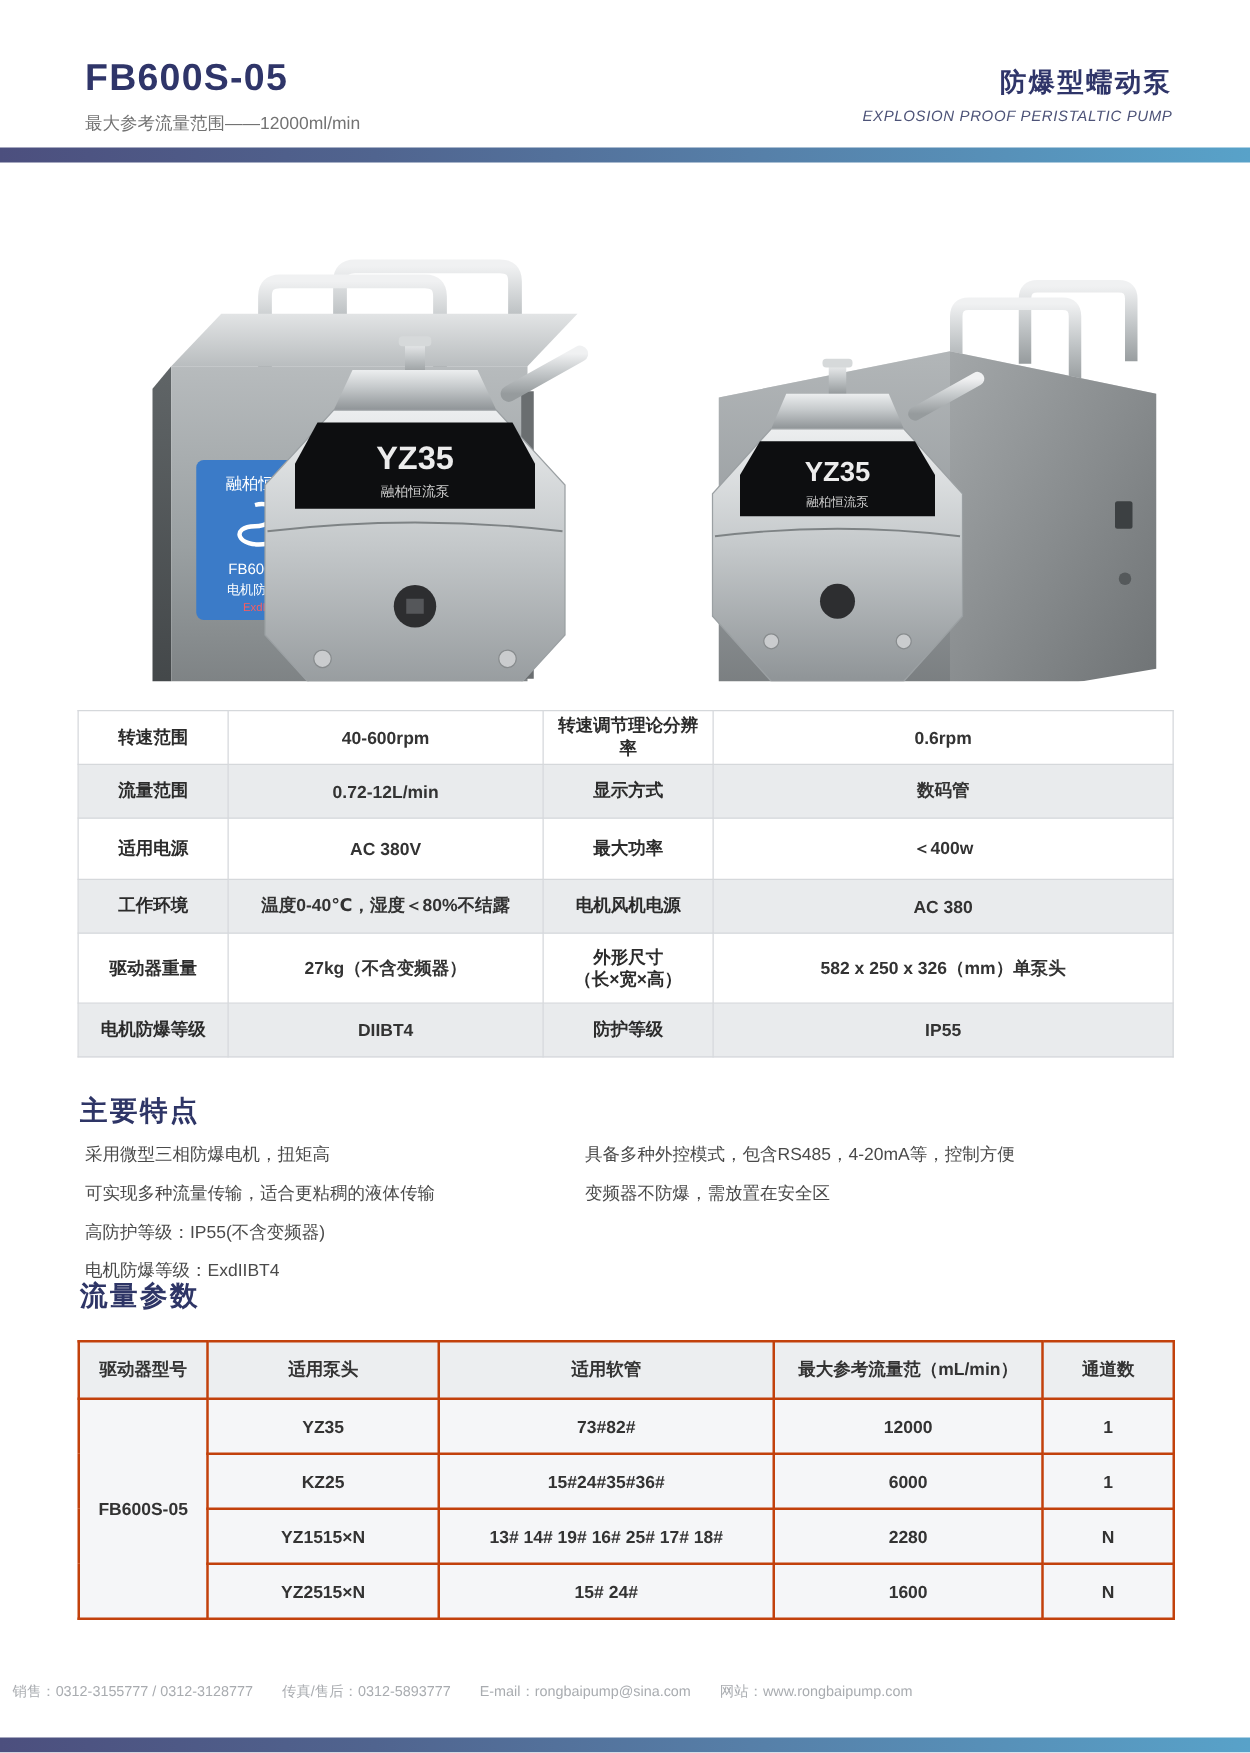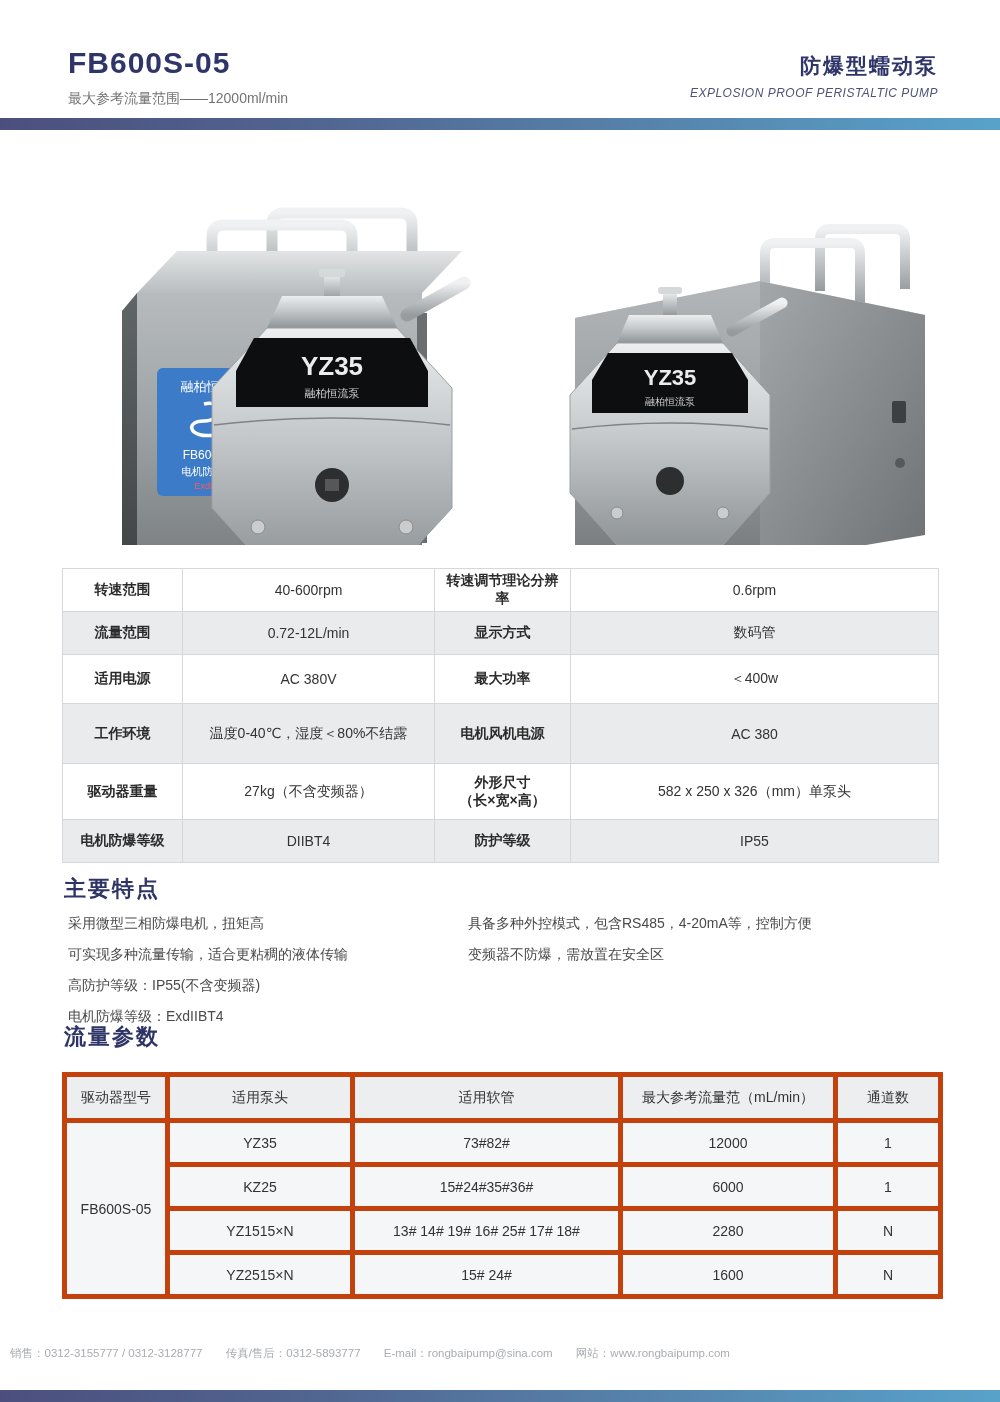--- a/index.html
+++ b/index.html
@@ -17,41 +17,41 @@
   .gradbar { position:absolute; left:0; width:1000px; height:12px;
     background:linear-gradient(90deg,#4c4f7e 0%,#50648f 30%,#567fa8 60%,#58a2c9 100%); }
   .gradbar.top { top:118px; }
   .gradbar.bottom { top:1390px; }
 
   .photos { position:absolute; left:62px; top:163px; width:876px; display:flex; justify-content:space-between; }
   .photo { width:418px; height:382px; background:#fff; }
   svg text { font-family:"Liberation Sans","DejaVu Sans",sans-serif; }
 
   table { border-collapse:collapse; table-layout:fixed; }
-  td { text-align:center; vertical-align:middle; font-size:14px; color:#333; padding:2px 6px; }
+  td { text-align:center; vertical-align:middle; font-size:14px; color:#333; padding:2px 6px;font-weight:bold; }
 
   .spec { position:absolute; left:62px; top:568px; width:876px; }
   .spec td { border:1px solid #d5d8db; }
   .spec tr:nth-child(even) td { background:#e9ebed; }
   .spec tr:nth-child(odd) td { background:#ffffff; }
   .spec .lab { font-weight:bold; color:#2b2b2b; }
   .pre { white-space:pre-line; }
 
   .sec-title { position:absolute; left:64px; font-size:22px; font-weight:bold; color:#2e3566; letter-spacing:2px; }
   .t-feat { top:874px; }
   .t-flow { top:1022px; }
 
   .features { position:absolute; left:68px; top:908px; width:876px; display:flex; }
   .features ul { list-style:none; }
   .features li { font-size:14px; color:#4a4a4a; line-height:31px; }
   .feat-left { width:400px; }
   .feat-right { margin-left:0; }
 
   .flow { position:absolute; left:62px; top:1072px; width:876px; }
-  .flow td { border:5px solid #c2410c; background:#f5f6f8; }
+  .flow td { border:2px solid #c2410c; background:#f5f6f8; }
   .flow .fhead td { background:#eceef0; font-size:14px; color:#333; }
   .flow .merge { background:#f5f6f8; font-size:14px; }
 
   .footer { position:absolute; left:0; top:1346px; width:1000px; 
     font-size:11.5px; color:#a9acb0; }
   .footer span { margin:0 10px; }
 </style>
 </head>
 <body>
 
@@ -201,21 +201,21 @@
     <td>0.72-12L/min</td>
     <td class="lab">显示方式</td>
     <td>数码管</td>
   </tr>
   <tr style="height:49px">
     <td class="lab">适用电源</td>
     <td>AC 380V</td>
     <td class="lab">最大功率</td>
     <td>＜400w</td>
   </tr>
-  <tr style="height:60px">
+  <tr style="height:43px">
     <td class="lab">工作环境</td>
     <td>温度0-40℃，湿度＜80%不结露</td>
     <td class="lab">电机风机电源</td>
     <td>AC 380</td>
   </tr>
   <tr style="height:56px">
     <td class="lab">驱动器重量</td>
     <td>27kg（不含变频器）</td>
     <td class="lab pre">外形尺寸
 （长×宽×高）</td>

